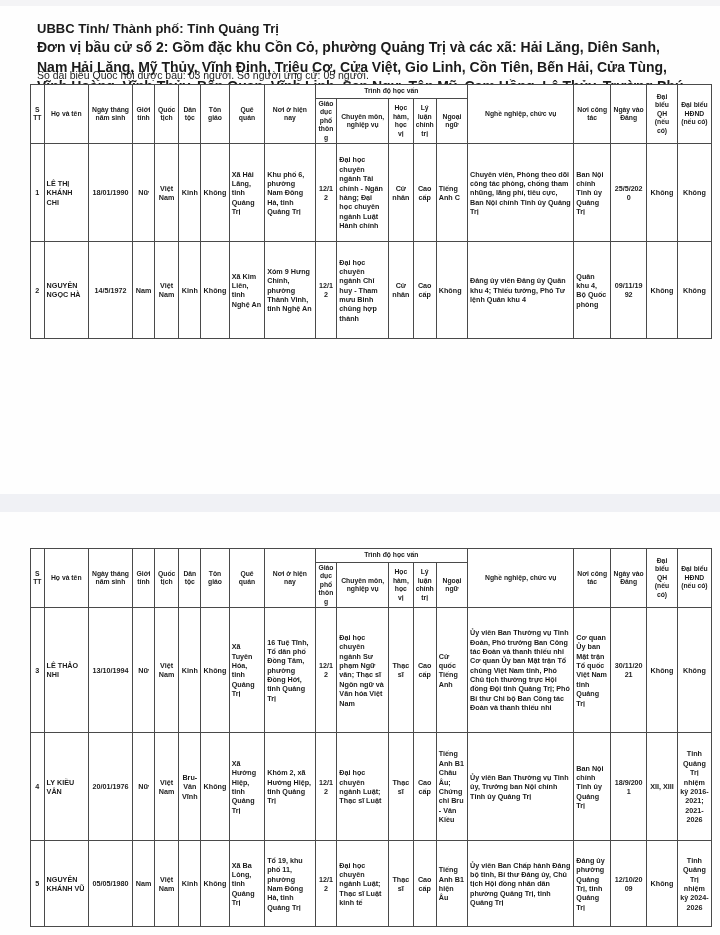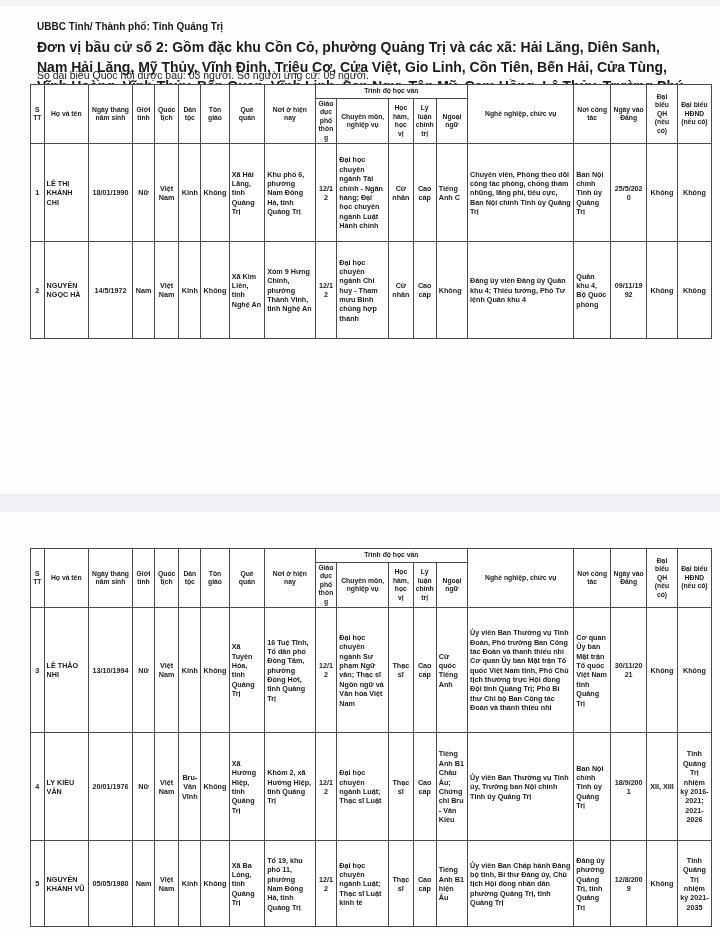--- a/index.html
+++ b/index.html
@@ -9,21 +9,21 @@
     background:#ffffff;
     font-family:"Liberation Sans", sans-serif;
     color:#1b1b1b;
     position:relative;
     overflow:hidden;
   }
   .page { position:absolute; inset:0; background:#fefefe; }
   .top-strip { position:absolute; top:0; left:0; width:720px; height:6px; background:#f4f4f6; }
   .page-break-band { position:absolute; top:494px; left:0; width:720px; height:18px; background:#f0f1f5; }
 
-  .doc-title { position:absolute; top:21px; left:37px; font-size:10px; font-weight:bold; }
+  .doc-title { position:absolute; top:21px; left:37px; font-size:13px; font-weight:bold; }
   .doc-constituency { position:absolute; top:38px; left:37px; width:656px; font-size:14px; font-weight:bold; line-height:1.4; }
   .doc-summary { position:absolute; top:69px; left:37px; font-size:10.5px; font-weight:normal; }
 
   .tbl-wrap1 { position:absolute; top:84px; left:30px; width:682px; }
   .tbl-wrap2 { position:absolute; top:548px; left:30px; width:682px; }
 
   table.cand {
     width:100%;
     border-collapse:collapse;
     table-layout:fixed;
@@ -228,21 +228,21 @@
             <td class="c">Việt Nam</td>
             <td class="c">Kinh</td>
             <td class="c">Không</td>
             <td>Xã Tuyên Hóa, tỉnh Quảng Trị</td>
             <td>16 Tuệ Tĩnh, Tổ dân phố Đồng Tâm, phường Đồng Hới, tỉnh Quảng Trị</td>
             <td class="c">12/12</td>
             <td>Đại học chuyên ngành Sư phạm Ngữ văn; Thạc sĩ Ngôn ngữ và Văn hóa Việt Nam</td>
             <td class="c">Thạc sĩ</td>
             <td class="c">Cao cấp</td>
             <td>Cử quốc Tiếng Anh</td>
-            <td>Ủy viên Ban Thường vụ Tỉnh Đoàn, Phó trưởng Ban Công tác Đoàn và thanh thiếu nhi Cơ quan Ủy ban Mặt trận Tổ quốc Việt Nam tỉnh, Phó Chủ tịch thường trực Hội đồng Đội tỉnh Quảng Trị; Phó Bí thư Chi bộ Ban Công tác Đoàn và thanh thiếu nhi</td>
+            <td>Ủy viên Ban Thường vụ Tỉnh Đoàn, Phó trưởng Ban Công tác Đoàn và thanh thiếu nhi Cơ quan Ủy ban Mặt trận Tổ chủng Việt Nam tỉnh, Phó Chủ tịch thường trực Hội đồng Đội tỉnh Quảng Trị; Phó Bí thư Chi bộ Ban Công tác Đoàn và thanh thiếu nhi</td>
             <td>Cơ quan Ủy ban Mặt trận Tổ quốc Việt Nam tỉnh Quảng Trị</td>
             <td class="c">30/11/2021</td>
             <td class="c">Không</td>
             <td class="c">Không</td>
           </tr>
           <tr>
             <td class="c">4</td>
             <td>LY KIỀU VÂN</td>
             <td class="c">20/01/1976</td>
             <td class="c">Nữ</td>
@@ -272,20 +272,20 @@
             <td class="c">Không</td>
             <td>Xã Ba Lòng, tỉnh Quảng Trị</td>
             <td>Tổ 19, khu phố 11, phường Nam Đông Hà, tỉnh Quảng Trị</td>
             <td class="c">12/12</td>
             <td>Đại học chuyên ngành Luật; Thạc sĩ Luật kinh tế</td>
             <td class="c">Thạc sĩ</td>
             <td class="c">Cao cấp</td>
             <td>Tiếng Anh B1 hiện Âu</td>
             <td>Ủy viên Ban Chấp hành Đảng bộ tỉnh, Bí thư Đảng ủy, Chủ tịch Hội đồng nhân dân phường Quảng Trị, tỉnh Quảng Trị</td>
             <td>Đảng ủy phường Quảng Trị, tỉnh Quảng Trị</td>
-            <td class="c">12/8/2009</td>
-            <td class="c">Không</td>
-            <td class="c">Tỉnh Quảng Trị nhiệm kỳ 2021-2035</td>
+            <td class="c">12/10/2009</td>
+            <td class="c">Không</td>
+            <td class="c">Tỉnh Quảng Trị nhiệm kỳ 2024-2026</td>
           </tr>
         </tbody>
     </table>
   </div>
 </div>
 
 </body></html>

